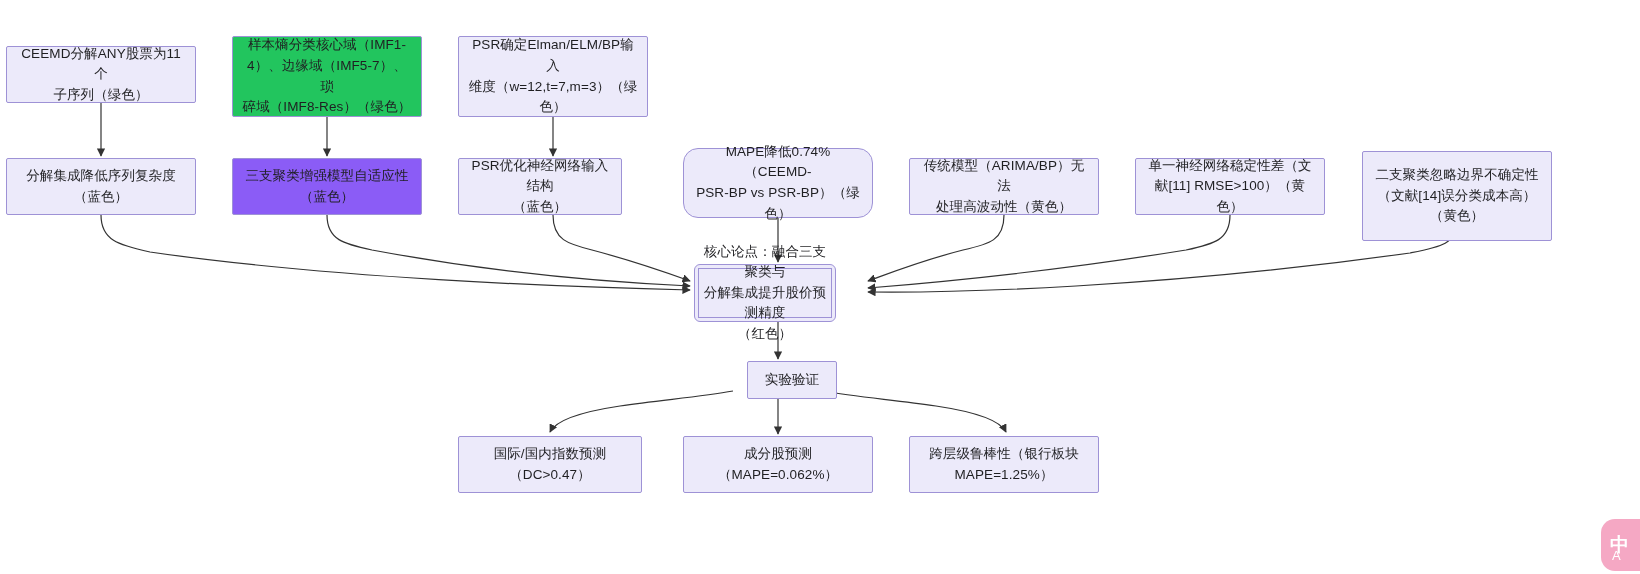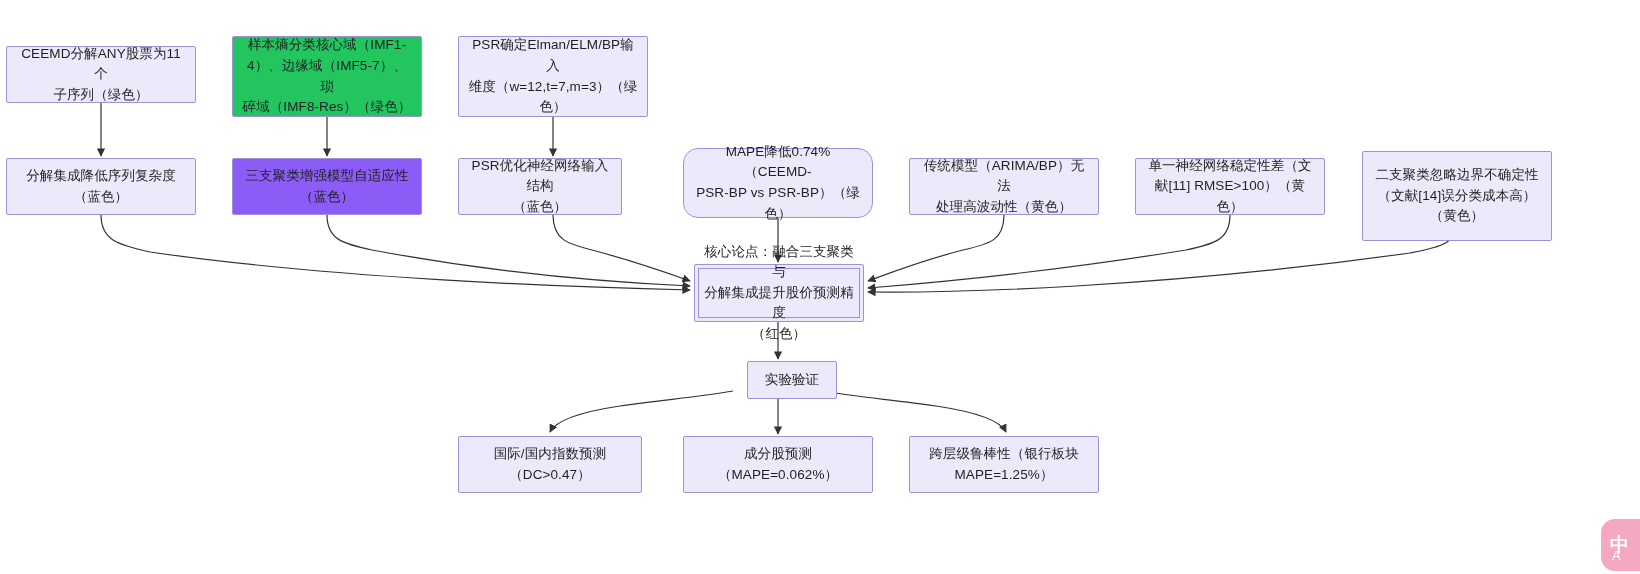--- a/index.html
+++ b/index.html
@@ -159,21 +159,21 @@
   <div class="node" style="left: 1135px; top: 158px; width: 190px; height: 57px; background: rgb(236, 234, 250); border-color: rgb(158, 146, 214); color: rgb(31, 31, 34);">
     <span class="txt">单一神经网络稳定性差（文
 献[11] RMSE&gt;100）（黄色）</span>
   </div>
   <div class="node" style="left: 1362px; top: 151px; width: 190px; height: 90px; background: rgb(236, 234, 250); border-color: rgb(158, 146, 214); color: rgb(31, 31, 34);">
     <span class="txt">二支聚类忽略边界不确定性
 （文献[14]误分类成本高）
 （黄色）</span>
   </div>
 
-  <div class="node core" style="left: 694px; top: 264px; width: 170px; height: 58px; background: rgb(236, 234, 250); border-color: rgb(158, 146, 214); color: rgb(31, 31, 34);">
+  <div class="node core" style="left: 694px; top: 264px; width: 142px; height: 58px; background: rgb(236, 234, 250); border-color: rgb(158, 146, 214); color: rgb(31, 31, 34); border-radius: 6px;">
     <span class="inner" style="background: rgb(236, 234, 250); border-color: rgb(158, 146, 214);">
       <span class="txt">核心论点：融合三支聚类与
 分解集成提升股价预测精度
 （红色）</span>
     </span>
   </div>
 
   <div class="node" style="left: 747px; top: 361px; width: 90px; height: 38px; background: rgb(236, 234, 250); border-color: rgb(158, 146, 214); color: rgb(31, 31, 34);">
     <span class="txt">实验验证</span>
   </div>

